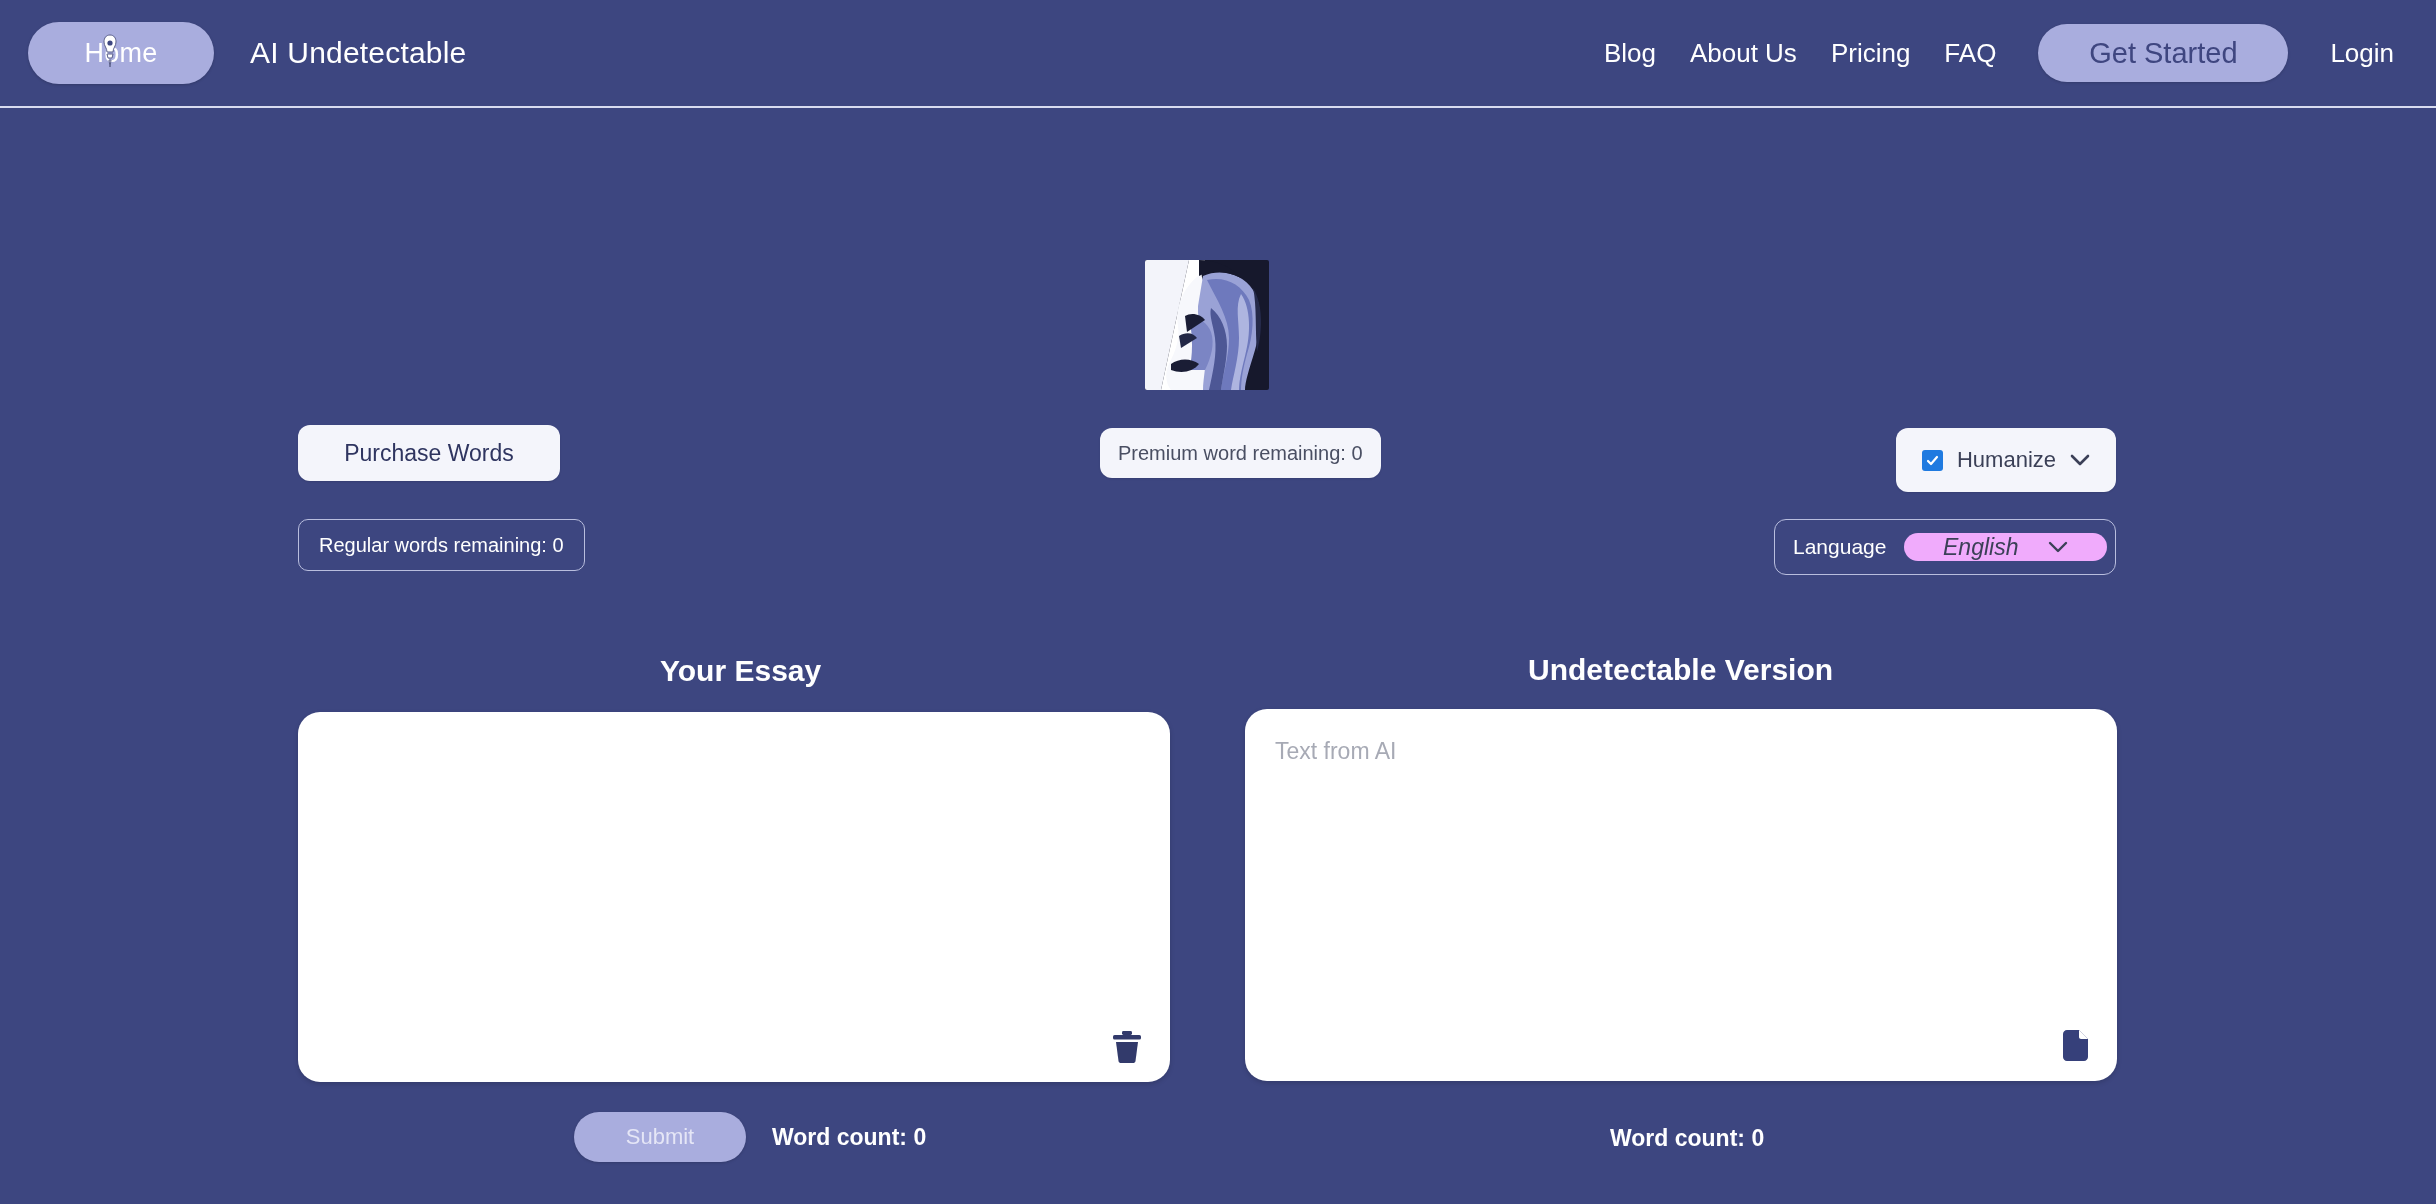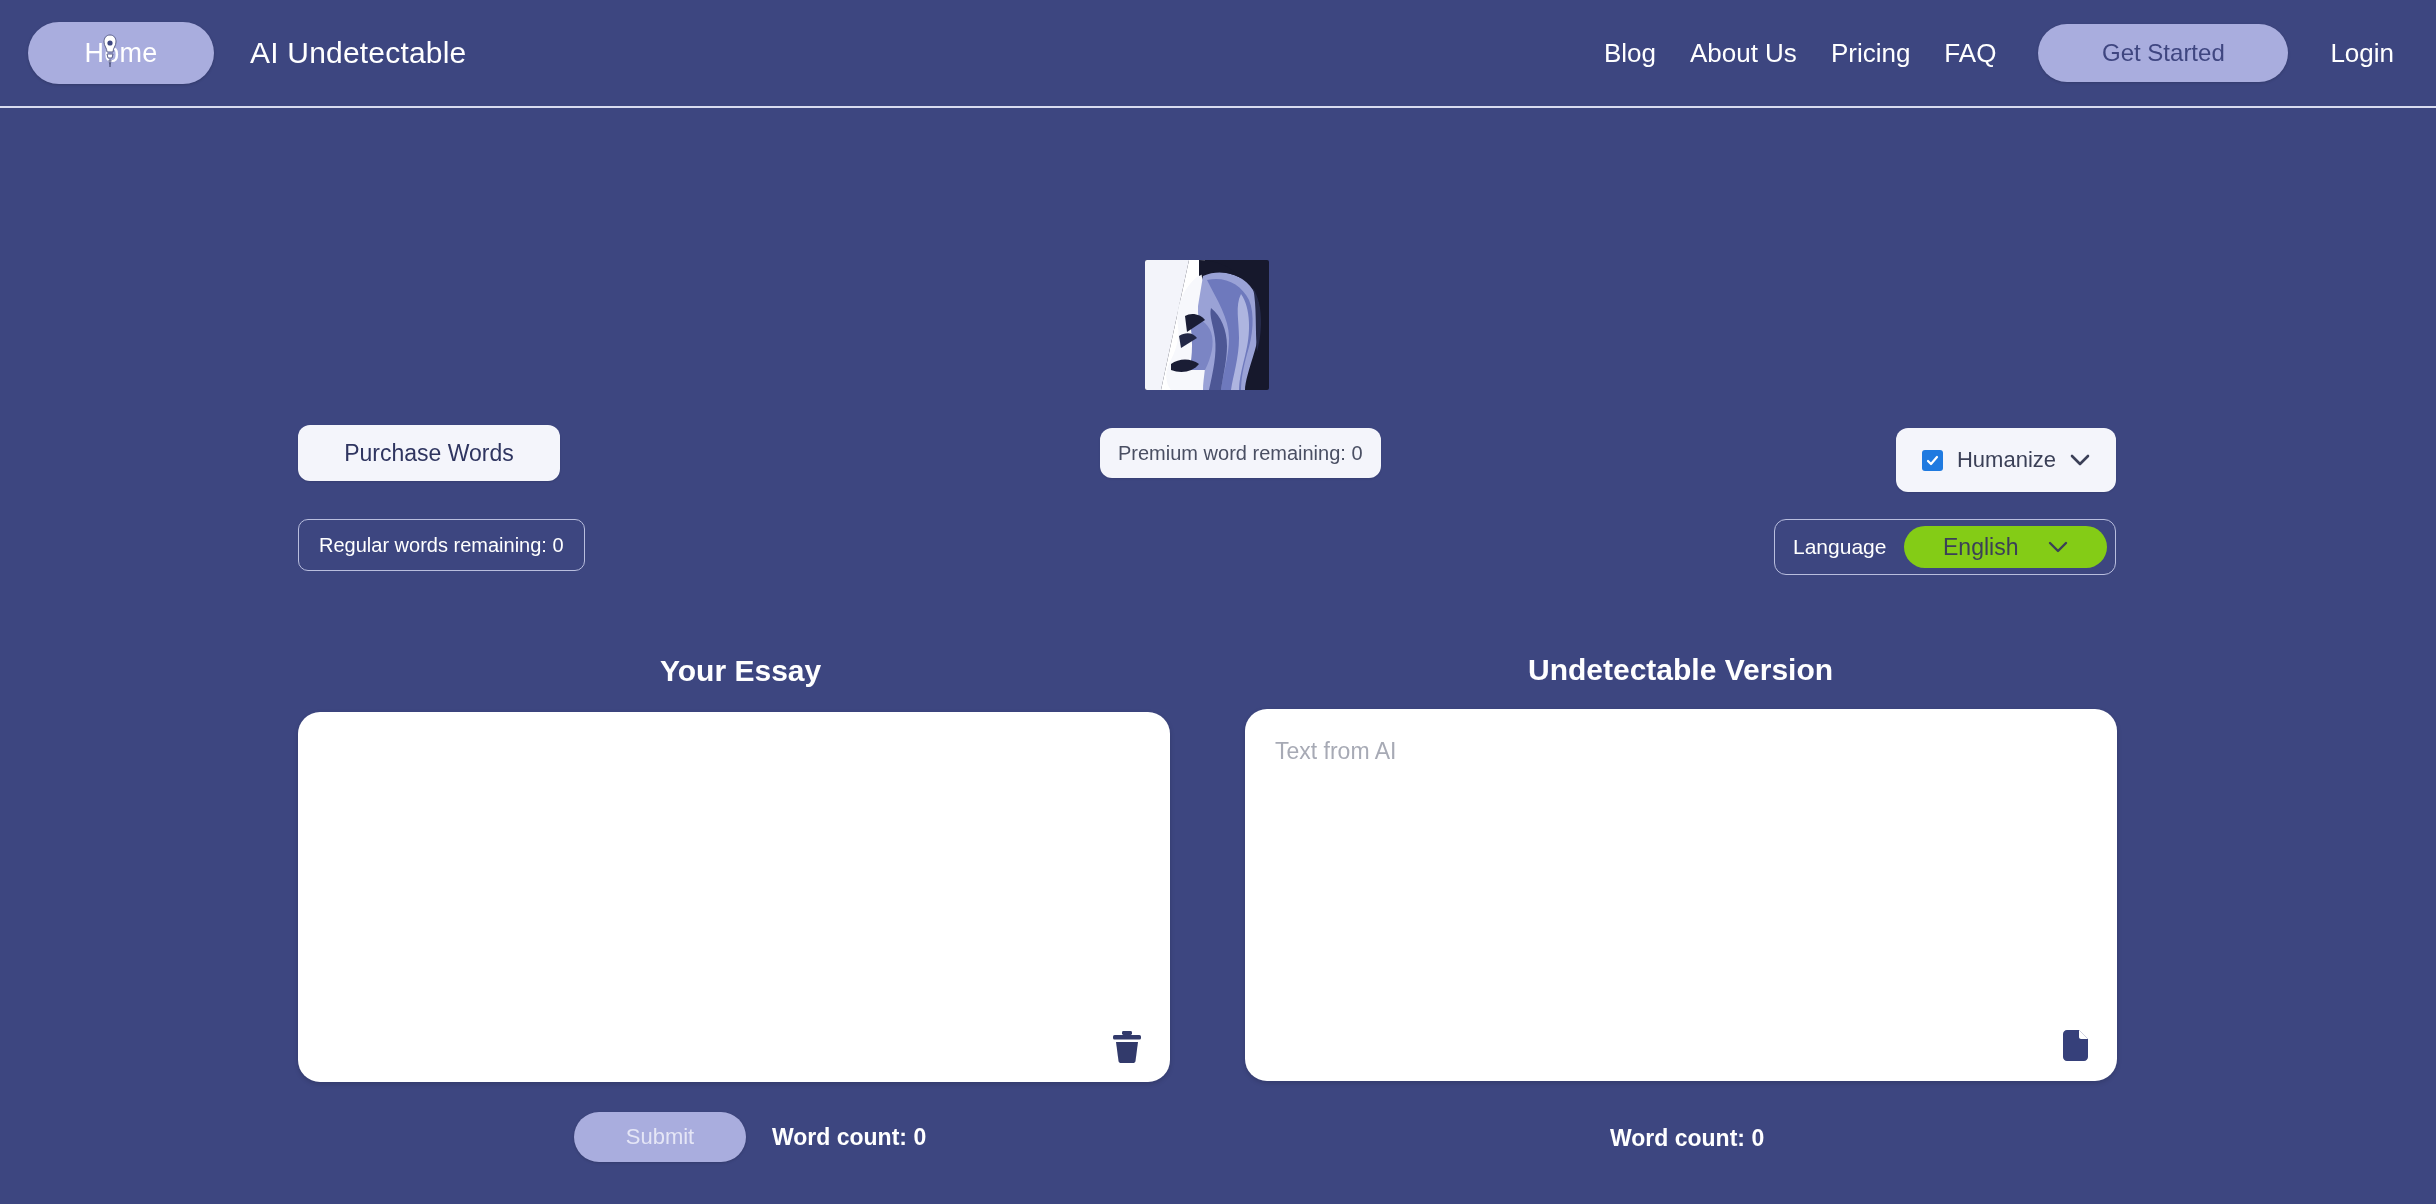--- a/index.html
+++ b/index.html
@@ -85,21 +85,21 @@
     cursor: pointer;
     padding: 4px 6px;
   }
   .get-started-btn {
     width: 250px;
     height: 58px;
     border-radius: 30px;
     background: #a9adde;
     border: none;
     color: #3f4680;
-    font-size: 24px;
+    font-size: 29px;
     font-family: "Liberation Sans", sans-serif;
     cursor: pointer;
     margin: 0 14px;
     box-shadow: 0 1px 3px rgba(0,0,0,0.16);
   }
 
   
   .page {
     position: relative;
     width: 2436px;
@@ -219,28 +219,29 @@
     padding: 0 8px 0 18px;
     gap: 18px;
   }
   .language-label {
     font-size: 21px;
     color: #ffffff;
     white-space: nowrap;
   }
   .language-select {
     flex: 1;
-    height: 42px;
+    height: 28px;
     border-radius: 22px;
-    background: #84cc16;
+    background: #f0abfc;
     display: flex;
     align-items: center;
     justify-content: center;
     gap: 30px;
     cursor: pointer;
+    font-style: italic;
   }
   .language-value {
     font-size: 23px;
     color: #3b4057;
   }
 
   
   .col-heading {
     position: absolute;
     font-size: 30px;

